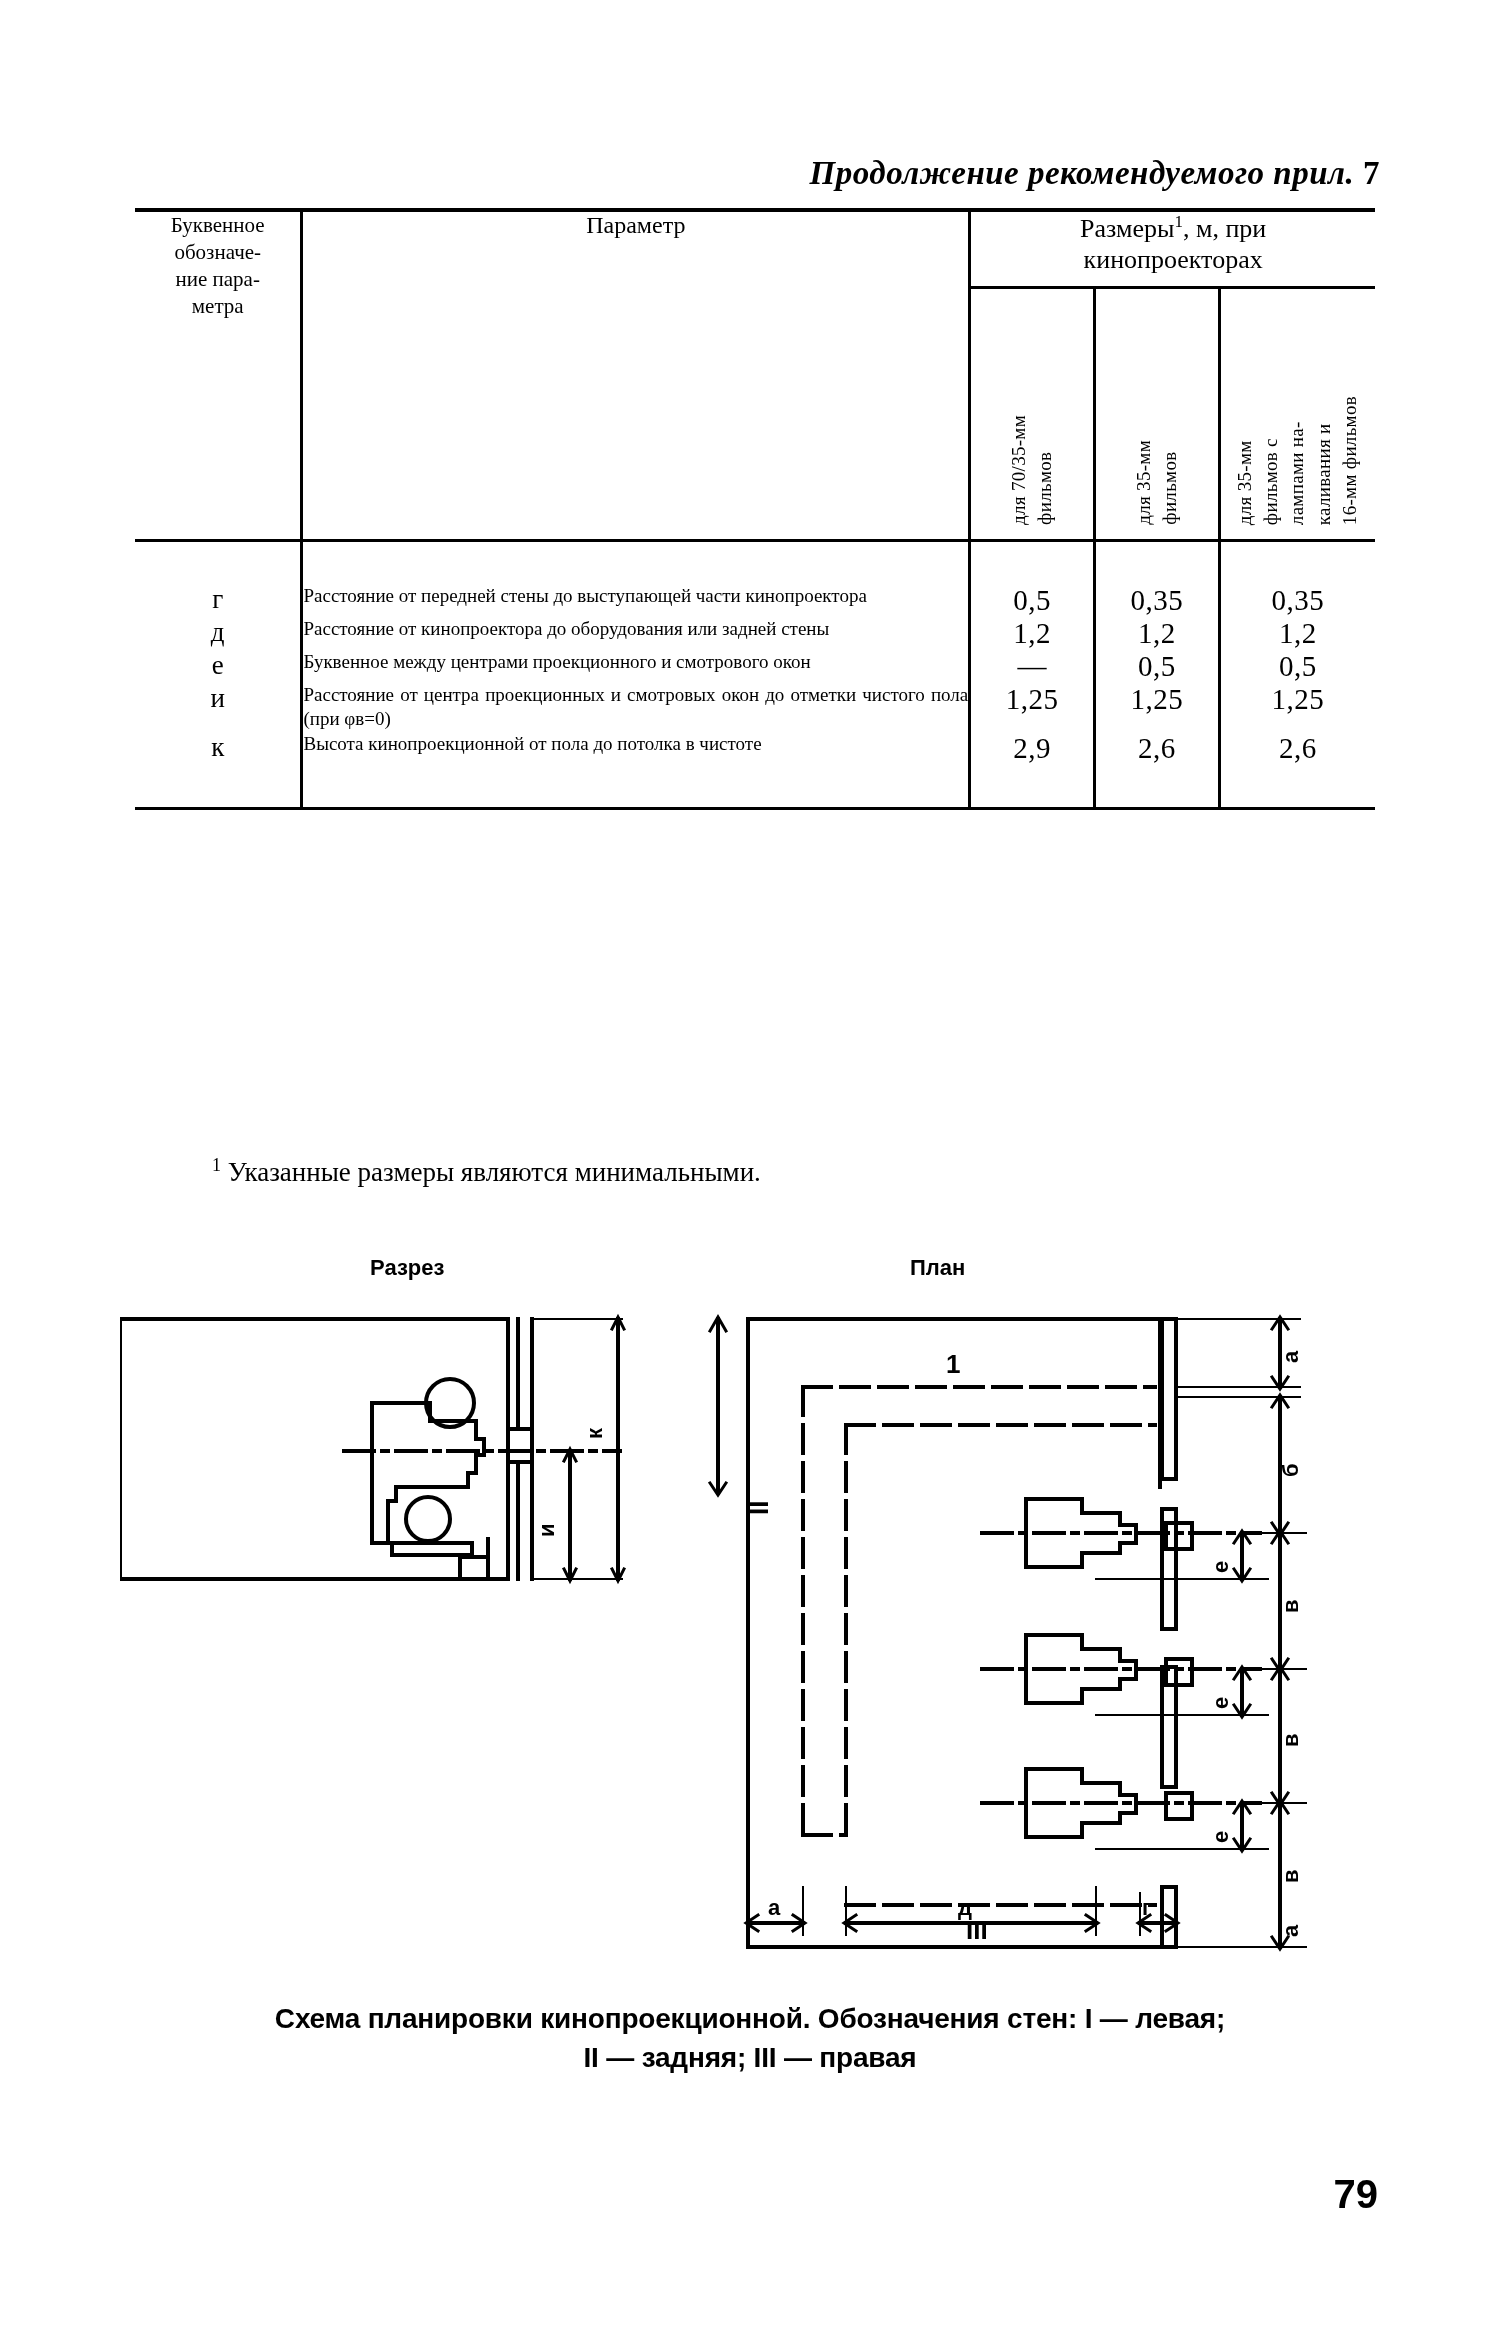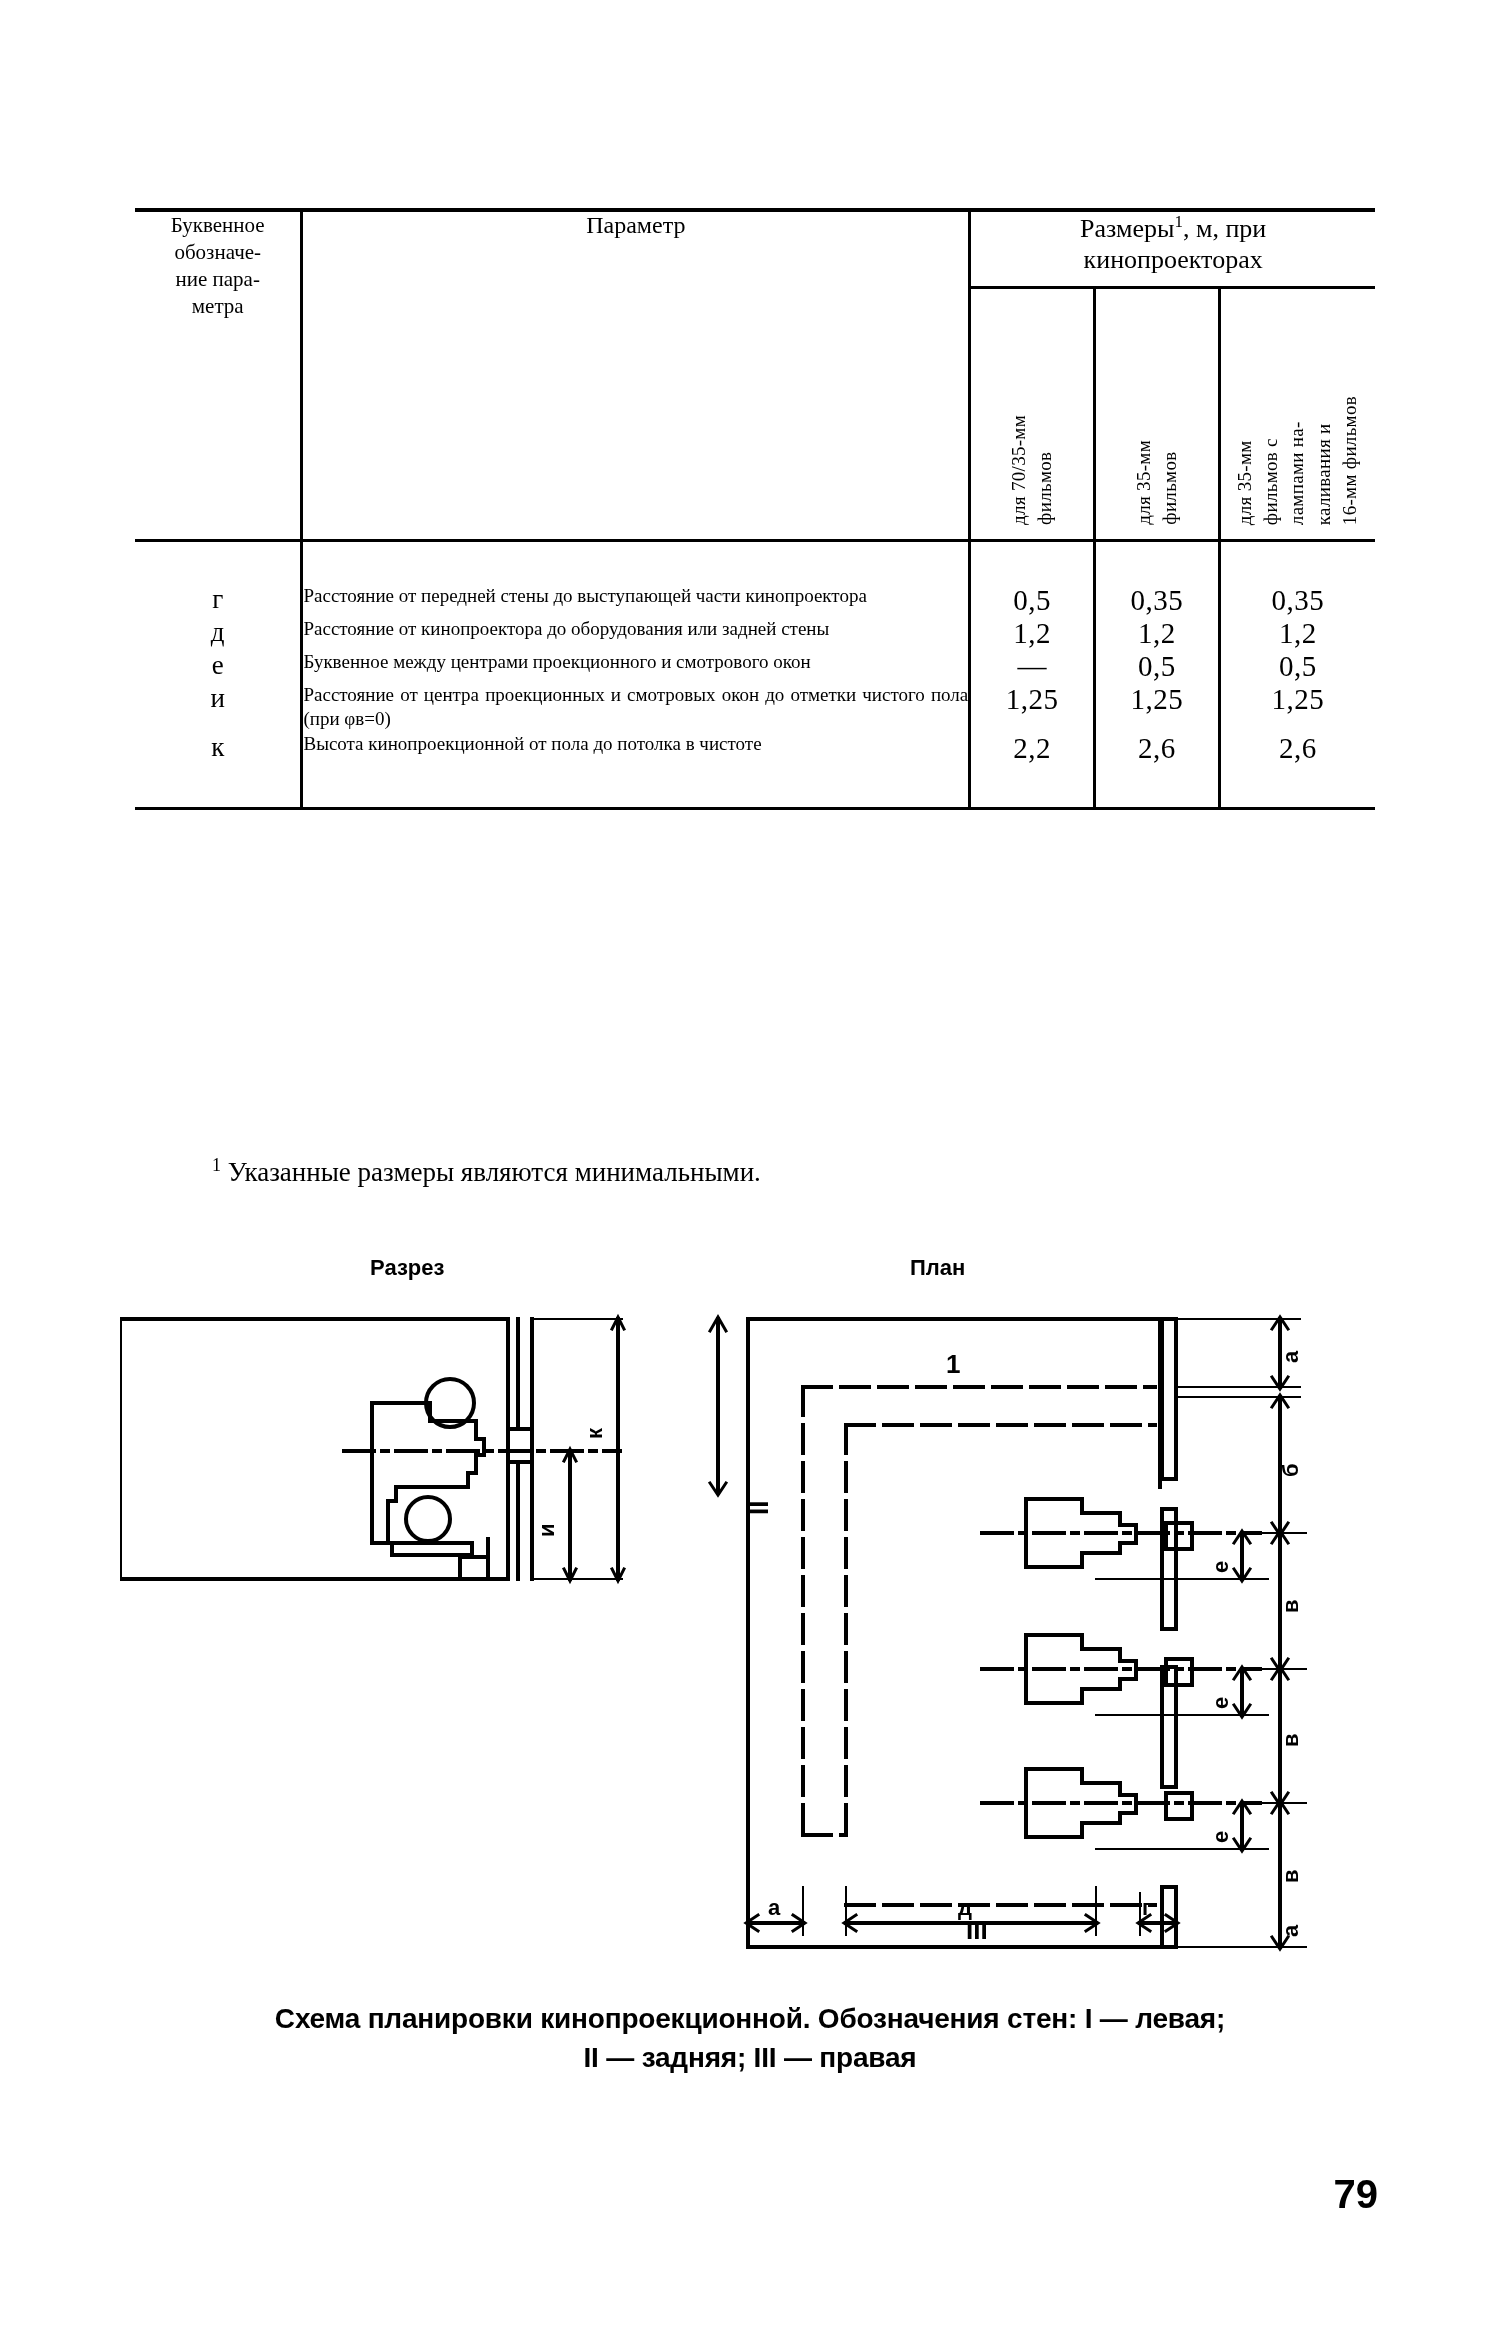--- a/index.html
+++ b/index.html
@@ -190,20 +190,24 @@
     font-family: "Liberation Sans", "DejaVu Sans", sans-serif;
     font-weight: bold;
     font-size: 40px;
   }
 </style>
 </head>
 <body>
 
 <div class="page">
 
+  <div class="running-head">
+    <span>Продолжение рекомендуемого прил.</span>
+    <span class="appnum">7</span>
+  </div>
 
   <div class="table-wrap">
     <table class="spec">
       <colgroup>
         <col style="width:150px">
         <col style="width:600px">
         <col class="col-v1">
         <col class="col-v2">
         <col class="col-v3">
       </colgroup>
@@ -280,21 +284,21 @@
           <td class="c-letter vline-r">и</td>
           <td class="c-param vline-r">Расстояние от центра проекционных и смотровых окон до отметки чистого пола (при φв=0)</td>
           <td class="c-val vline-r">1,25</td>
           <td class="c-val vline-r">1,25</td>
           <td class="c-val">1,25</td>
         </tr>
 
         <tr>
           <td class="c-letter vline-r">к</td>
           <td class="c-param vline-r">Высота кинопроекционной от пола до потолка в чистоте</td>
-          <td class="c-val vline-r">2,2</td>
+          <td class="c-val vline-r">2,9</td>
           <td class="c-val vline-r">2,6</td>
           <td class="c-val">2,6</td>
         </tr>
 
         <tr class="spacer-row">
           <td class="rule-bot vline-r"></td>
           <td class="rule-bot vline-r"></td>
           <td class="rule-bot vline-r"></td>
           <td class="rule-bot vline-r"></td>
           <td class="rule-bot"></td>

